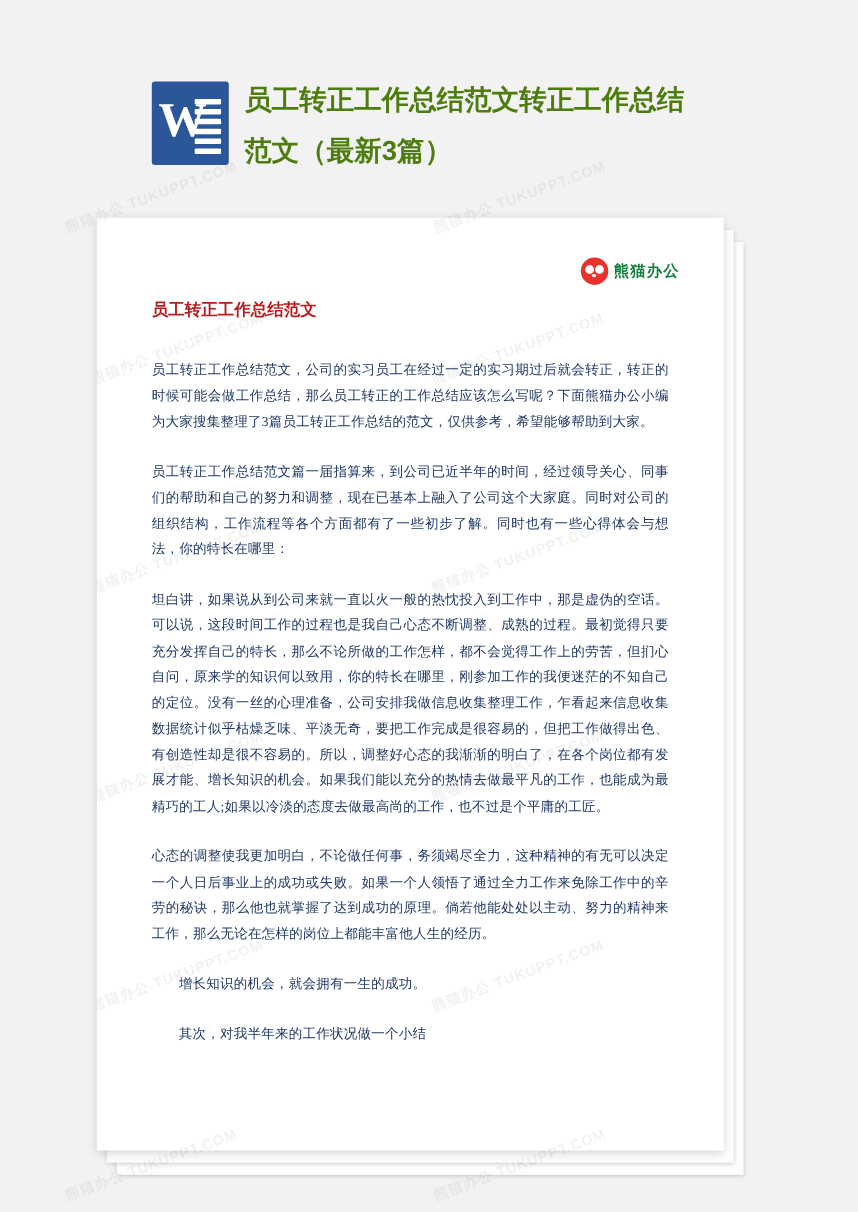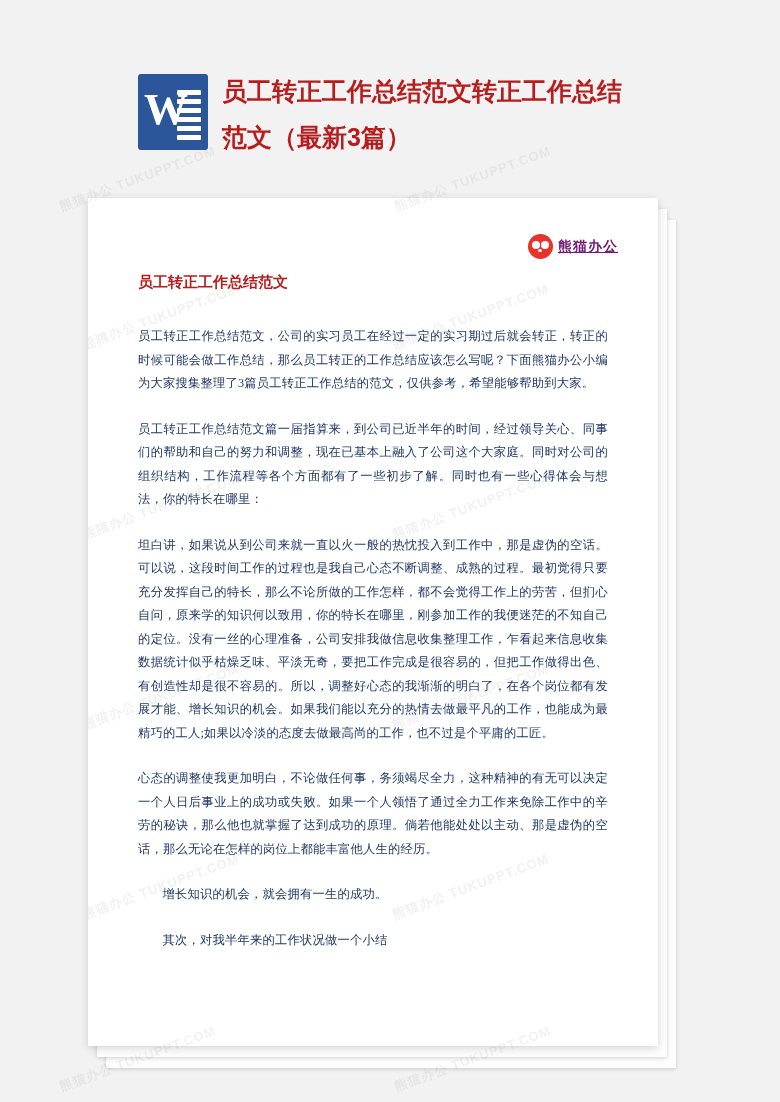--- a/index.html
+++ b/index.html
@@ -57,21 +57,21 @@
   .word-icon .lines i {
     display: block;
     height: 5px;
     background: #fff;
     margin-bottom: 4px;
     border-radius: 1px;
   }
   .header-title {
     font-size: 25px;
     line-height: 46px;
-    color: #b91c1c;
+    color: #4d7c0f;
     font-weight: bold;
     font-family: "Liberation Sans", sans-serif;
     max-width: 420px;
     padding-top: 10px;
   }
 
   
   .page-stack {
     position: absolute;
     left: 88px;
@@ -139,26 +139,25 @@
   .panda-badge .nose {
     position: absolute;
     width: 4px;
     height: 3px;
     background: #fff;
     border-radius: 50%;
     left: 10px;
     top: 15px;
   }
   .logo-text {
-    color: #701a75;
+    color: #15803d;
     font-size: 14px;
     font-weight: bold;
     letter-spacing: 1px;
     font-family: "Liberation Sans", sans-serif;
-    text-decoration: underline;
   }
 
   
   .doc-body {
     position: absolute;
     left: 50px;
     top: 72px;
     width: 470px;
     font-family: "Liberation Serif", serif;
     color: #1f3864;
@@ -229,21 +228,21 @@
         </span>
       <span class="logo-text">熊猫办公</span>
     </div>
 
     <div class="doc-body">
       <div class="doc-title">员工转正工作总结范文</div>
 
       <p class="doc-para first-para">员工转正工作总结范文，公司的实习员工在经过一定的实习期过后就会转正，转正的时候可能会做工作总结，那么员工转正的工作总结应该怎么写呢？下面熊猫办公小编为大家搜集整理了3篇员工转正工作总结的范文，仅供参考，希望能够帮助到大家。</p>
       <p class="doc-para">员工转正工作总结范文篇一届指算来，到公司已近半年的时间，经过领导关心、同事们的帮助和自己的努力和调整，现在已基本上融入了公司这个大家庭。同时对公司的组织结构，工作流程等各个方面都有了一些初步了解。同时也有一些心得体会与想法，你的特长在哪里：</p>
       <p class="doc-para">坦白讲，如果说从到公司来就一直以火一般的热忱投入到工作中，那是虚伪的空话。可以说，这段时间工作的过程也是我自己心态不断调整、成熟的过程。最初觉得只要充分发挥自己的特长，那么不论所做的工作怎样，都不会觉得工作上的劳苦，但扪心自问，原来学的知识何以致用，你的特长在哪里，刚参加工作的我便迷茫的不知自己的定位。没有一丝的心理准备，公司安排我做信息收集整理工作，乍看起来信息收集数据统计似乎枯燥乏味、平淡无奇，要把工作完成是很容易的，但把工作做得出色、有创造性却是很不容易的。所以，调整好心态的我渐渐的明白了，在各个岗位都有发展才能、增长知识的机会。如果我们能以充分的热情去做最平凡的工作，也能成为最精巧的工人;如果以冷淡的态度去做最高尚的工作，也不过是个平庸的工匠。</p>
-      <p class="doc-para">心态的调整使我更加明白，不论做任何事，务须竭尽全力，这种精神的有无可以决定一个人日后事业上的成功或失败。如果一个人领悟了通过全力工作来免除工作中的辛劳的秘诀，那么他也就掌握了达到成功的原理。倘若他能处处以主动、那是虚伪的空话，那么无论在怎样的岗位上都能丰富他人生的经历。</p>
+      <p class="doc-para">心态的调整使我更加明白，不论做任何事，务须竭尽全力，这种精神的有无可以决定一个人日后事业上的成功或失败。如果一个人领悟了通过全力工作来免除工作中的辛劳的秘诀，那么他也就掌握了达到成功的原理。倘若他能处处以主动、努力的精神来工作，那么无论在怎样的岗位上都能丰富他人生的经历。</p>
       <p class="doc-para indent">增长知识的机会，就会拥有一生的成功。</p>
       <p class="doc-para indent">其次，对我半年来的工作状况做一个小结</p>
     </div>
 
     <div class="wm wm-light" style="left:-10px; top:110px;">熊猫办公 TUKUPPT.COM</div>
     <div class="wm wm-light" style="left:300px; top:110px;">熊猫办公 TUKUPPT.COM</div>
     <div class="wm wm-light" style="left:-10px; top:300px;">熊猫办公 TUKUPPT.COM</div>
     <div class="wm wm-light" style="left:300px; top:300px;">熊猫办公 TUKUPPT.COM</div>
     <div class="wm wm-light" style="left:-10px; top:490px;">熊猫办公 TUKUPPT.COM</div>
     <div class="wm wm-light" style="left:300px; top:490px;">熊猫办公 TUKUPPT.COM</div>

